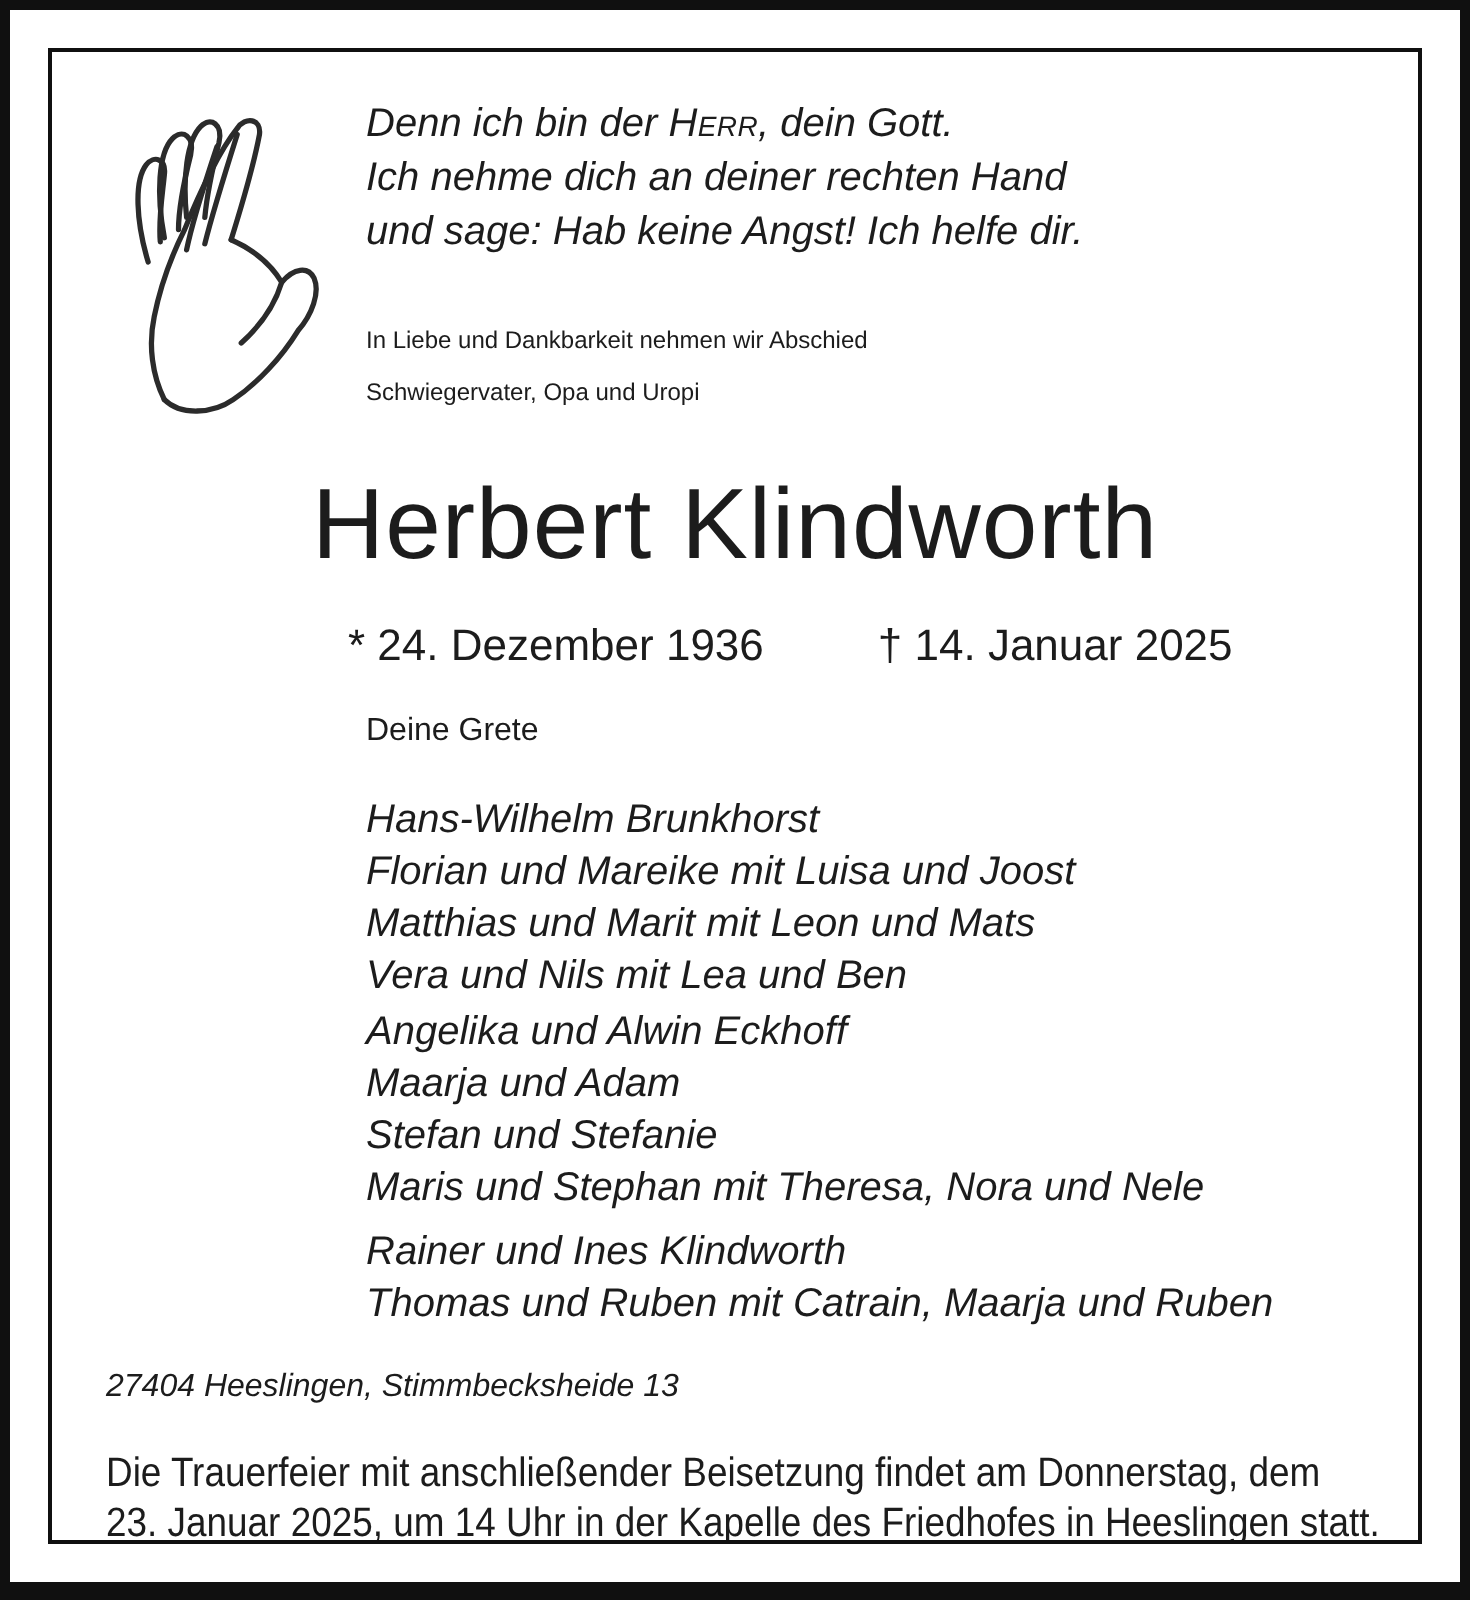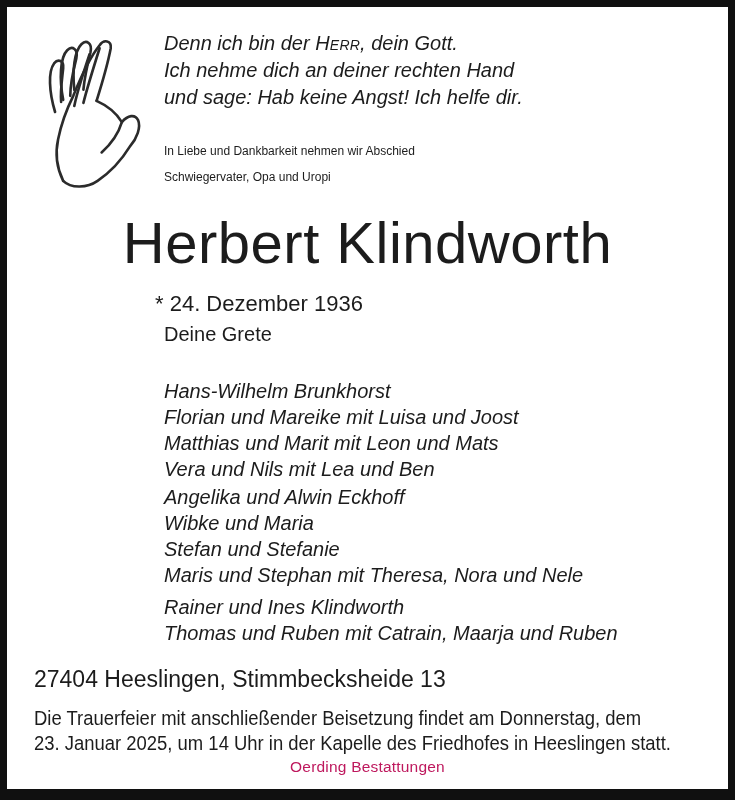--- a/index.html
+++ b/index.html
@@ -6,21 +6,21 @@
     margin: 0;
     padding: 0;
     background: #ffffff;
   }
   .notice {
     width: 735px;
     height: 800px;
     box-sizing: border-box;
     border: 5px solid #101010;
     border-bottom-width: 9px;
-    padding: 0;
+    padding: 19px;
     background: #ffffff;
     font-family: "Liberation Sans", "DejaVu Sans", sans-serif;
     color: #1c1c1c;
   }
   .inner {
     position: relative;
     box-sizing: border-box;
     border: 2px solid #101010;
     width: 100%;
     height: 100%;
@@ -44,49 +44,50 @@
     left: 157px; top: 131px;
     font-size: 12px;
     line-height: 26px;
     white-space: nowrap;
   }
 
   .deceased {
     left: 0; top: 204px;
     width: 100%;
     text-align: center;
-    font-size: 58px;
+    font-size: 50px;
     line-height: 64px;
     letter-spacing: 0.5px;
     white-space: nowrap;
   }
 
   .dates {
     left: 148px; top: 284px;
     display: flex;
     gap: 57px;
     font-size: 22px;
     white-space: nowrap;
   }
 
   .salutation {
-    left: 157px; top: 316px;
-    font-size: 20px;
+    left: 157px; top: 331px;
+    font-size: 16px;
     white-space: nowrap;
   }
 
   .mourners { left: 157px; font-size: 20px; line-height: 26px; white-space: nowrap; font-style: italic; }
   .group1 { top: 371px; }
   .group2 { top: 477px; }
   .group3 { top: 587px; }
 
   .address {
     left: 27px; top: 659px;
-    font-size: 23px;
+    font-size: 16px;
     white-space: nowrap;
+    font-style: italic;
   }
 
   .funeral {
     left: 27px; top: 698px;
     font-size: 20.5px;
     line-height: 25px;
     white-space: nowrap;
     transform: scaleX(0.9);
     transform-origin: 0 0;
   }
@@ -134,34 +135,35 @@
 
     <div class="abs intro">
       <div>In Liebe und Dankbarkeit nehmen wir Abschied</div>
       <div>Schwiegervater, Opa und Uropi</div>
     </div>
 
     <div class="abs deceased">Herbert Klindworth</div>
 
     <div class="abs dates">
       <span>* 24. Dezember 1936</span>
+      <span>† 14. Januar 2025</span>
     </div>
 
     <div class="abs salutation">Deine Grete</div>
 
     <div class="abs mourners group1">
       <div>Hans-Wilhelm Brunkhorst</div>
       <div>Florian und Mareike mit Luisa und Joost</div>
       <div>Matthias und Marit mit Leon und Mats</div>
       <div>Vera und Nils mit Lea und Ben</div>
     </div>
 
     <div class="abs mourners group2">
       <div>Angelika und Alwin Eckhoff</div>
-      <div>Wibke und Maria</div>
+      <div>Maarja und Adam</div>
       <div>Stefan und Stefanie</div>
       <div>Maris und Stephan mit Theresa, Nora und Nele</div>
     </div>
 
     <div class="abs mourners group3">
       <div>Rainer und Ines Klindworth</div>
       <div>Thomas und Ruben mit Catrain, Maarja und Ruben</div>
     </div>
 
     <div class="abs address">27404 Heeslingen, Stimmbecksheide 13</div>

